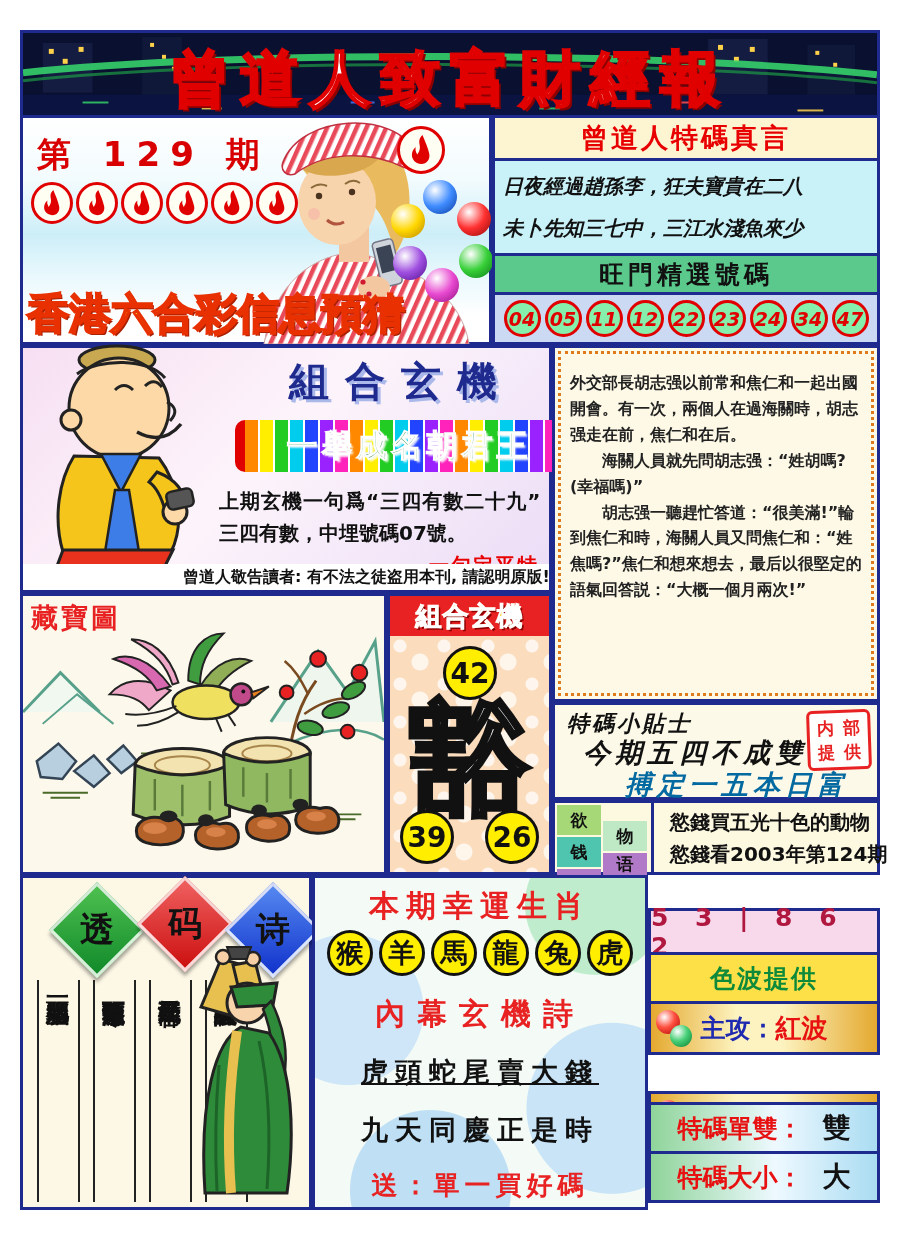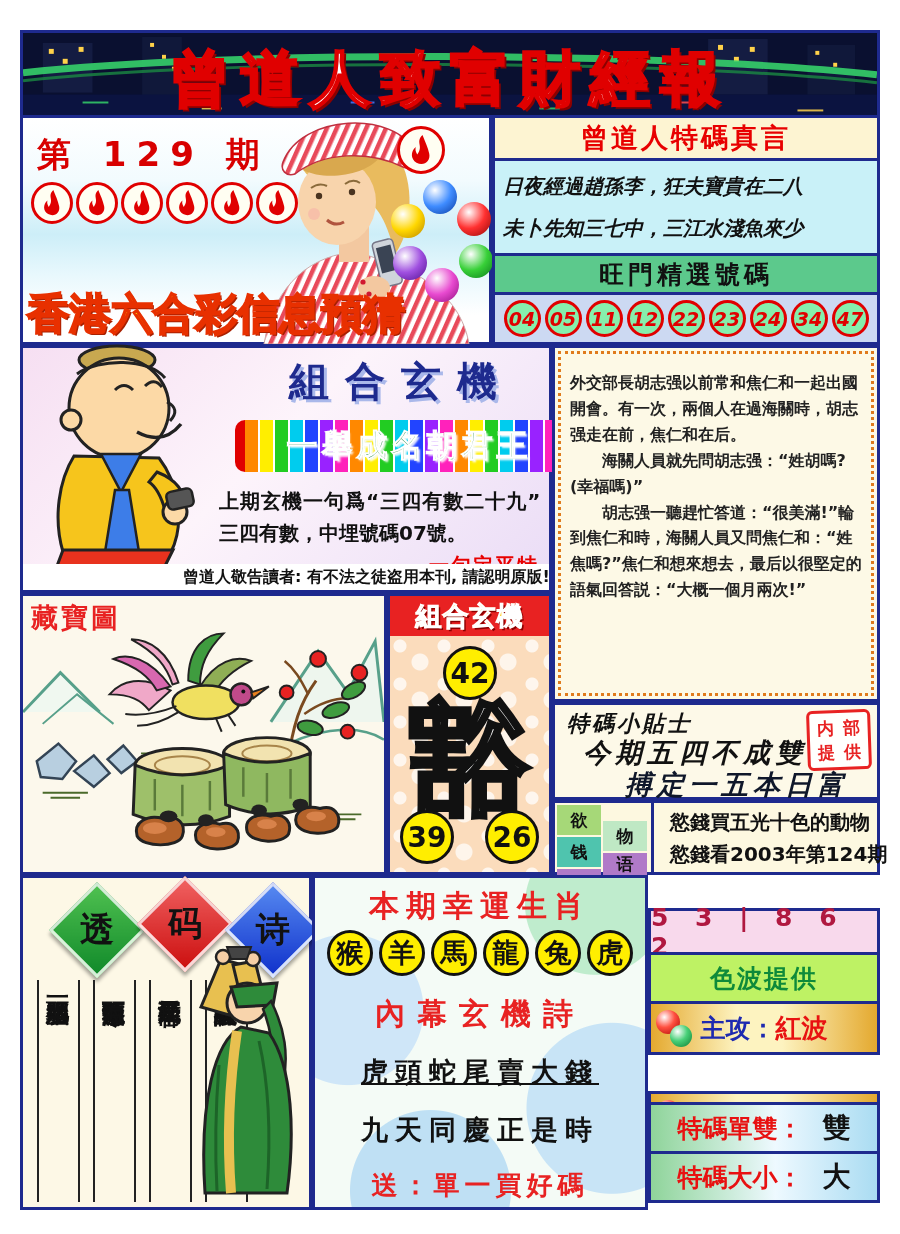--- a/index.html
+++ b/index.html
@@ -94,21 +94,21 @@
     color:#fff;-webkit-text-stroke:4px #111;}
   .c-bl{left:10px;bottom:8px;}
   .c-br{right:10px;bottom:8px;}
 
   
   .tipsPanel{left:552px;top:702px;width:328px;height:98px;background:#fdf9e8;}
   .tp-title{left:12px;top:4px;font-size:22px;font-weight:900;font-style:italic;color:#111;
     font-family:"DejaVu Serif",serif;letter-spacing:3px;}
   .tp-l1{left:28px;top:30px;font-size:27px;font-weight:900;font-style:italic;color:#111;
     font-family:"DejaVu Serif",serif;letter-spacing:5px;white-space:nowrap;}
-  .tp-l2{left:70px;top:62px;font-size:27px;font-weight:900;font-style:italic;color:#0f172a;
+  .tp-l2{left:70px;top:62px;font-size:27px;font-weight:900;font-style:italic;color:#0369a1;
     font-family:"DejaVu Serif",serif;letter-spacing:5px;white-space:nowrap;}
   .stamp{right:6px;top:5px;display:grid;grid-template-columns:24px 24px;gap:2px;padding:4px;
     border:3px solid #e82222;border-radius:6px;background:rgba(255,255,255,.88);transform:rotate(-2deg);}
   .stamp span{font-size:17px;font-weight:900;color:#e82222;text-align:center;line-height:22px;}
 
   
   .moneyPanel{left:552px;top:800px;width:328px;height:75px;background:#fdf8e0;}
   .mw-labels{position:absolute;left:0;top:0;bottom:0;width:96px;border-right:3px solid #1e2a8e;background:#fdf8e0;}
   .mw-cell{position:absolute;width:44px;height:30px;display:flex;align-items:center;justify-content:center;
     font-size:17px;font-weight:900;color:#111;font-family:"DejaVu Serif",serif;}
@@ -147,21 +147,21 @@
   .lk-sub{left:0;right:0;top:116px;text-align:center;font-size:30px;font-weight:900;color:#e82222;letter-spacing:12px;white-space:nowrap;}
   .lk-l1{left:0;right:0;top:176px;text-align:center;font-size:27px;font-weight:900;color:#111;letter-spacing:7px;white-space:nowrap;text-decoration:underline;}
   .lk-l2{left:0;right:0;top:234px;text-align:center;font-size:27px;font-weight:900;color:#111;letter-spacing:7px;white-space:nowrap;}
   .lk-l3{left:0;right:0;top:290px;text-align:center;font-size:26px;font-weight:900;color:#e82222;letter-spacing:5px;white-space:nowrap;}
 
   
   .rrow{position:absolute;left:648px;width:232px;box-sizing:border-box;border:3px solid #1e2a8e;
     display:flex;align-items:center;justify-content:center;}
   .r-tailt{top:914px;height:36px;background:#fdf6d4;font-size:22px;font-weight:900;color:#e82222;letter-spacing:3px;}
   .r-tailn{top:908px;height:47px;background:#f8d9ec;font-size:25px;font-weight:900;color:#b01840;letter-spacing:9px;}
-  .r-wave{top:952px;height:52px;background:#bef264;font-size:25px;font-weight:900;color:#0e8a3a;letter-spacing:2px;}
+  .r-wave{top:952px;height:52px;background:#fde047;font-size:25px;font-weight:900;color:#0e8a3a;letter-spacing:2px;}
   .r-gold{background:linear-gradient(90deg,#e4a92f 0%,#fdf3c0 38%,#fdf3c0 58%,#e4a92f 100%);}
   .r-attack{top:1001px;height:54px;}
   .r-defend{top:1052px;height:53px;margin-top:39px;}
   .r-lbl{font-size:25px;font-weight:900;color:#1e2ab0;}
   .r-red{font-size:26px;font-weight:900;color:#e81111;}
   .r-blue{font-size:26px;font-weight:900;color:#1e2ab0;}
   .r-gb{background:linear-gradient(90deg,#8fd49a 0%,#eef9ff 55%,#aadcf2 100%);gap:20px;}
   .r-oe{top:1102px;height:52px;}
   .r-size{top:1151px;height:52px;}
   .r-rl{font-size:25px;font-weight:900;color:#e81111;}

